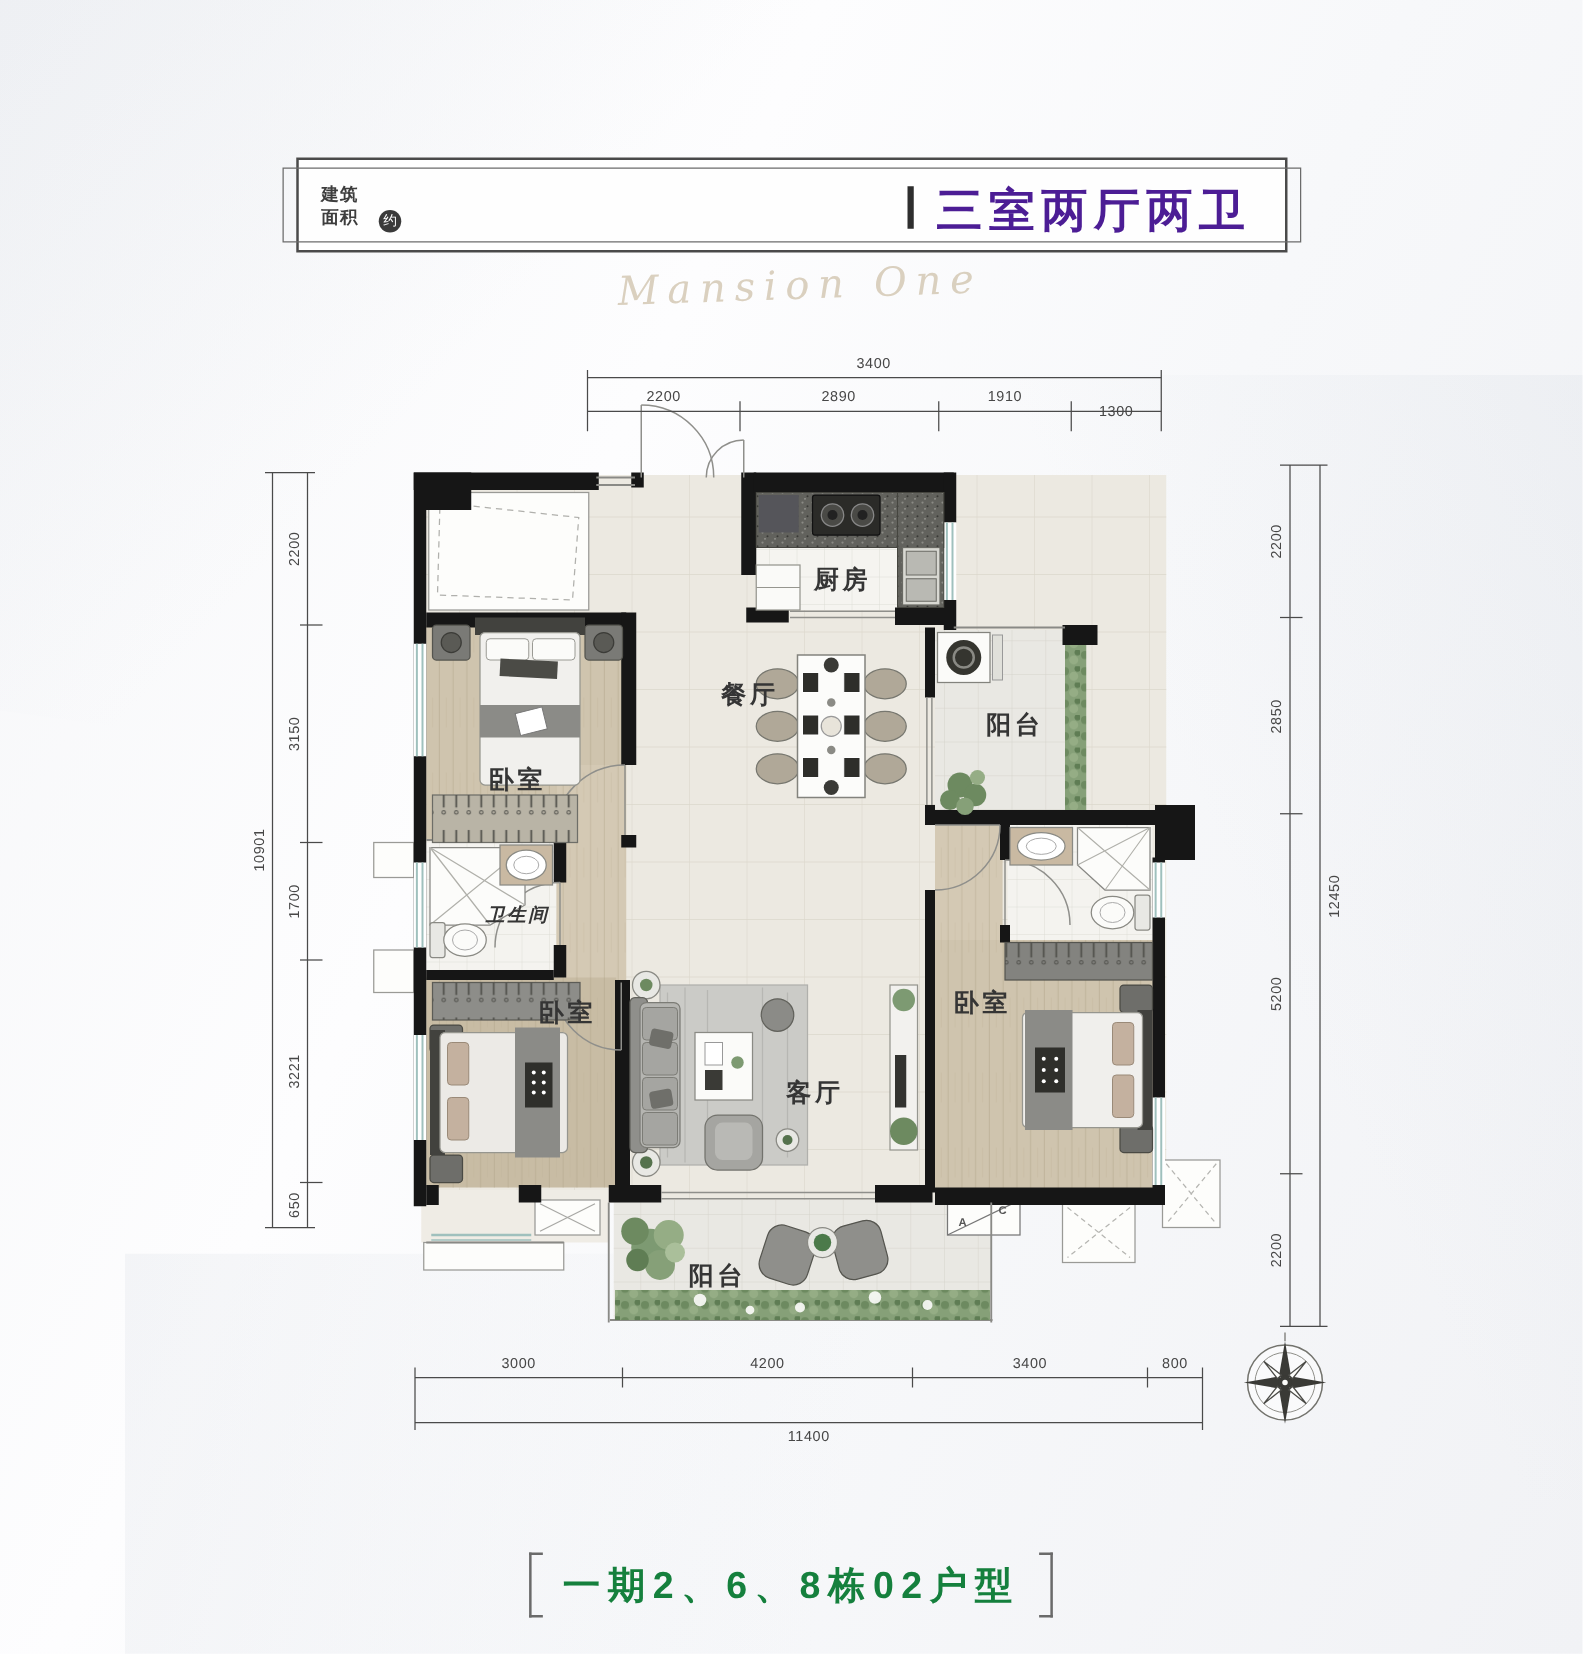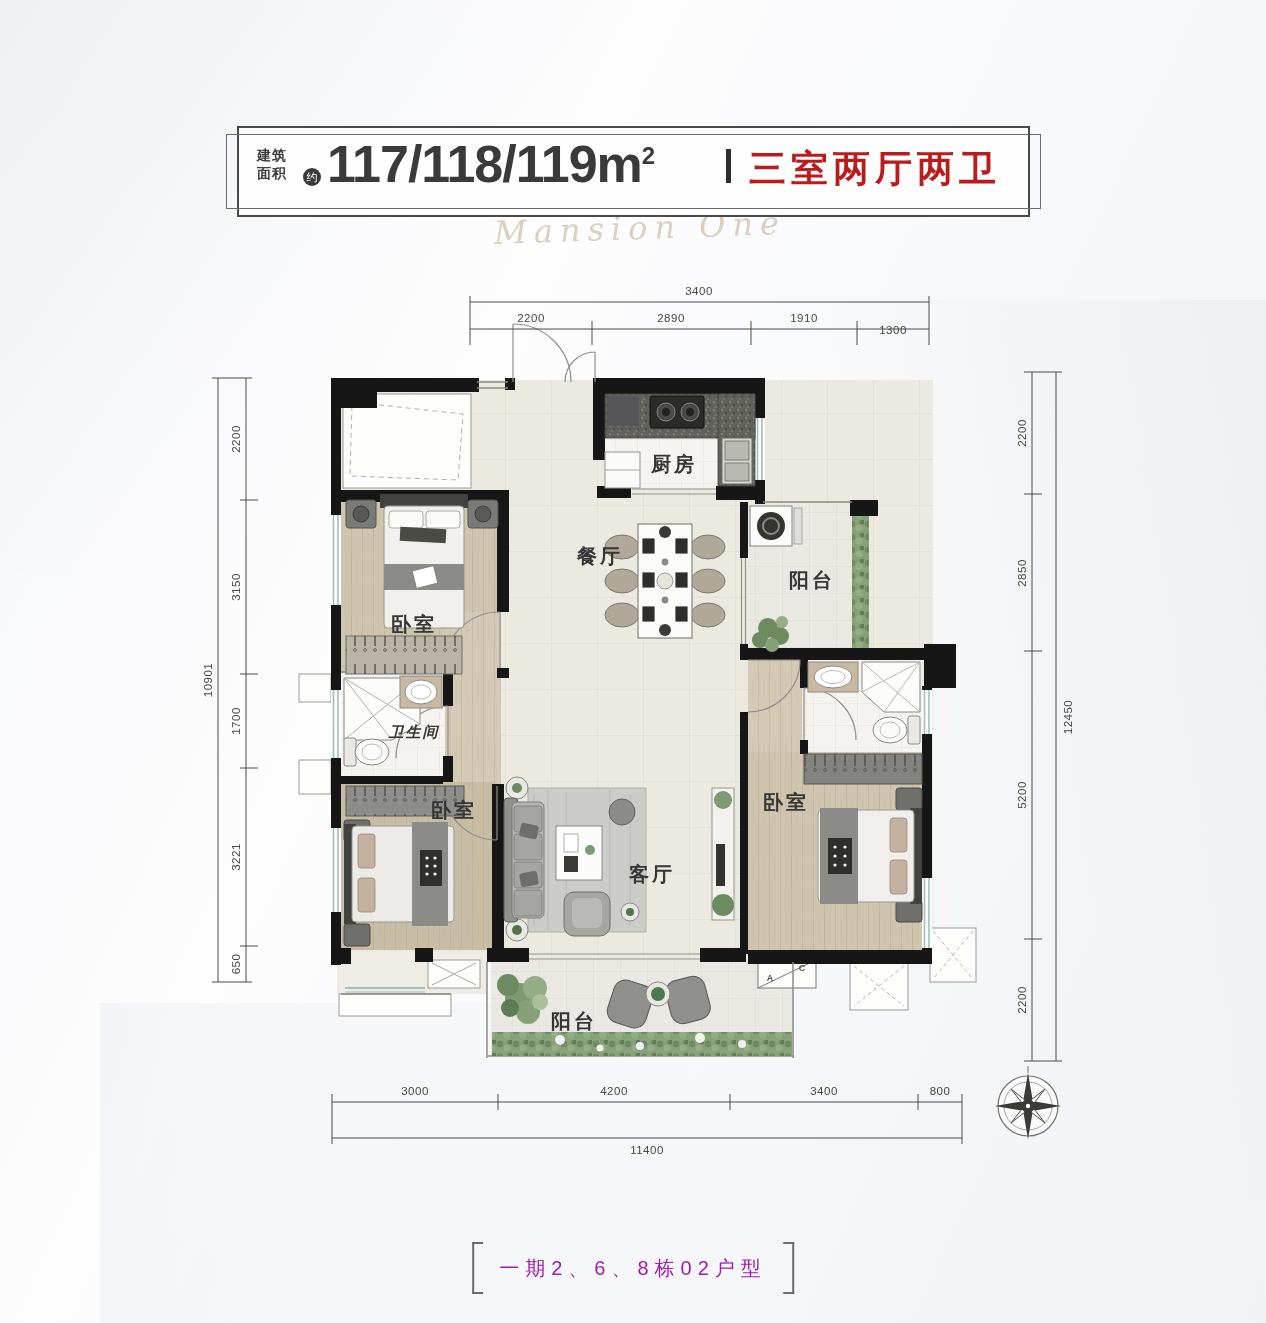--- a/index.html
+++ b/index.html
@@ -10,55 +10,55 @@
   }
   .streak{position:absolute;pointer-events:none;}
   .streak1{left:-200px;top:-100px;width:900px;height:700px;
     background:linear-gradient(125deg,rgba(215,220,228,.35),rgba(255,255,255,0) 60%);transform:rotate(8deg);}
   .streak2{right:-150px;top:300px;width:700px;height:900px;
     background:linear-gradient(245deg,rgba(210,216,224,.3),rgba(255,255,255,0) 55%);}
   .streak3{left:100px;bottom:-80px;width:800px;height:400px;
     background:linear-gradient(100deg,rgba(222,226,232,.3),rgba(255,255,255,0) 70%);}
 
   
-  .hd{position:absolute;left:237px;top:126px;width:793px;height:91px;
+  .hd{position:absolute;left:237px;top:126px;width:793px;height:76px;
       background:#fefefe;border:2px solid #4a4a4a;box-sizing:border-box;z-index:5;}
   .hd::before{content:"";position:absolute;left:-13px;right:-13px;top:6px;bottom:6px;
       border:1.5px solid #6b6b6b;z-index:-1;background:transparent;}
   .hd-areaLabel{position:absolute;left:18px;top:18px;font-size:14px;line-height:1.3;
       font-weight:700;color:#3d3d3d;letter-spacing:1px;}
   .hd-badge{position:absolute;left:64px;top:40px;width:18px;height:18px;border-radius:50%;
       background:#3a3a3a;color:#fff;font-size:11px;line-height:18px;text-align:center;}
   .hd-num{position:absolute;left:88px;top:6px;font-size:52px;font-weight:700;
       letter-spacing:-1px;color:#3a3a3a;white-space:nowrap;}
   .hd-num sup{font-size:24px;font-weight:700;}
   .hd-div{position:absolute;left:487px;top:21px;width:5px;height:34px;background:#2e2e2e;}
   .hd-layout{position:absolute;left:510px;top:16px;font-size:37px;font-weight:700;
-      letter-spacing:5px;color:#b91c1c;white-space:nowrap;}
+      letter-spacing:5px;color:#4c1d95;white-space:nowrap;}
   .watermark{position:absolute;left:640px;top:228px;transform:translate(-50%,-50%) rotate(-2deg);
       font-family:"DejaVu Serif","Liberation Serif",serif;font-style:italic;
       font-size:32px;letter-spacing:7px;color:#cfc2ab;opacity:.75;white-space:nowrap;z-index:4;}
 
   
   svg{position:absolute;left:0;top:0;z-index:2;}
 
   .room-label{position:absolute;transform:translate(-50%,-50%);font-size:20px;font-weight:600;
       letter-spacing:3px;color:#353535;white-space:nowrap;z-index:6;}
   .room-label.small{font-size:15px;letter-spacing:2px;}
   .ac-letter{position:absolute;transform:translate(-50%,-50%);font-size:9px;color:#555;
       z-index:6;font-weight:600;}
 
   .dim{position:absolute;transform:translate(-50%,-50%);font-size:11.5px;color:#474747;
       white-space:nowrap;z-index:6;letter-spacing:.5px;}
   .dim.v{transform:translate(-50%,-50%) rotate(-90deg);}
 
   
   .caption{position:absolute;left:633px;top:1268px;transform:translate(-50%,-50%);
       display:flex;align-items:center;gap:16px;z-index:6;}
-  .cap-text{font-size:20px;letter-spacing:6px;color:#a21caf;font-weight:400;white-space:nowrap;}
+  .cap-text{font-size:30px;letter-spacing:6px;color:#15803d;font-weight:700;white-space:nowrap;}
   .brk{width:11px;height:52px;box-sizing:border-box;}
   .brk.l{border-left:2.5px solid #6a6a6a;border-top:2.5px solid #6a6a6a;border-bottom:2.5px solid #6a6a6a;}
   .brk.r{border-right:2.5px solid #6a6a6a;border-top:2.5px solid #6a6a6a;border-bottom:2.5px solid #6a6a6a;}
 </style>
 </head>
 <body>
 
 <div class="streak streak1"></div>
 <div class="streak streak2"></div>
 <div class="streak streak3"></div>
@@ -498,21 +498,20 @@
   <circle r="5.5" fill="#3a3a36"></circle>
       <circle r="2.2" fill="#fdfdfb"></circle>
   <line x1="0" y1="-33" x2="0" y2="-40" stroke="#73736d" stroke-width="1"></line>
 </g>
 </svg>
 
 <div class="hd">
   <div class="hd-areaLabel" style="white-space:pre-line;">建筑
 面积</div>
   <div class="hd-badge">约</div>
-  <div class="hd-num"><span>117/118/119m</span><sup>2</sup></div>
   <div class="hd-div"></div>
   <div class="hd-layout">三室两厅两卫</div>
 </div>
 <div class="watermark">Mansion One</div>
 
 <div class="room-label" style="left:674px;top:464px;">厨房</div>
 <div class="room-label" style="left:600px;top:556px;">餐厅</div>
 <div class="room-label" style="left:812px;top:580px;">阳台</div>
 <div class="room-label small" style="left:414px;top:732px;font-style:italic;">卫生间</div>
 <div class="room-label" style="left:414px;top:624px;">卧室</div>

